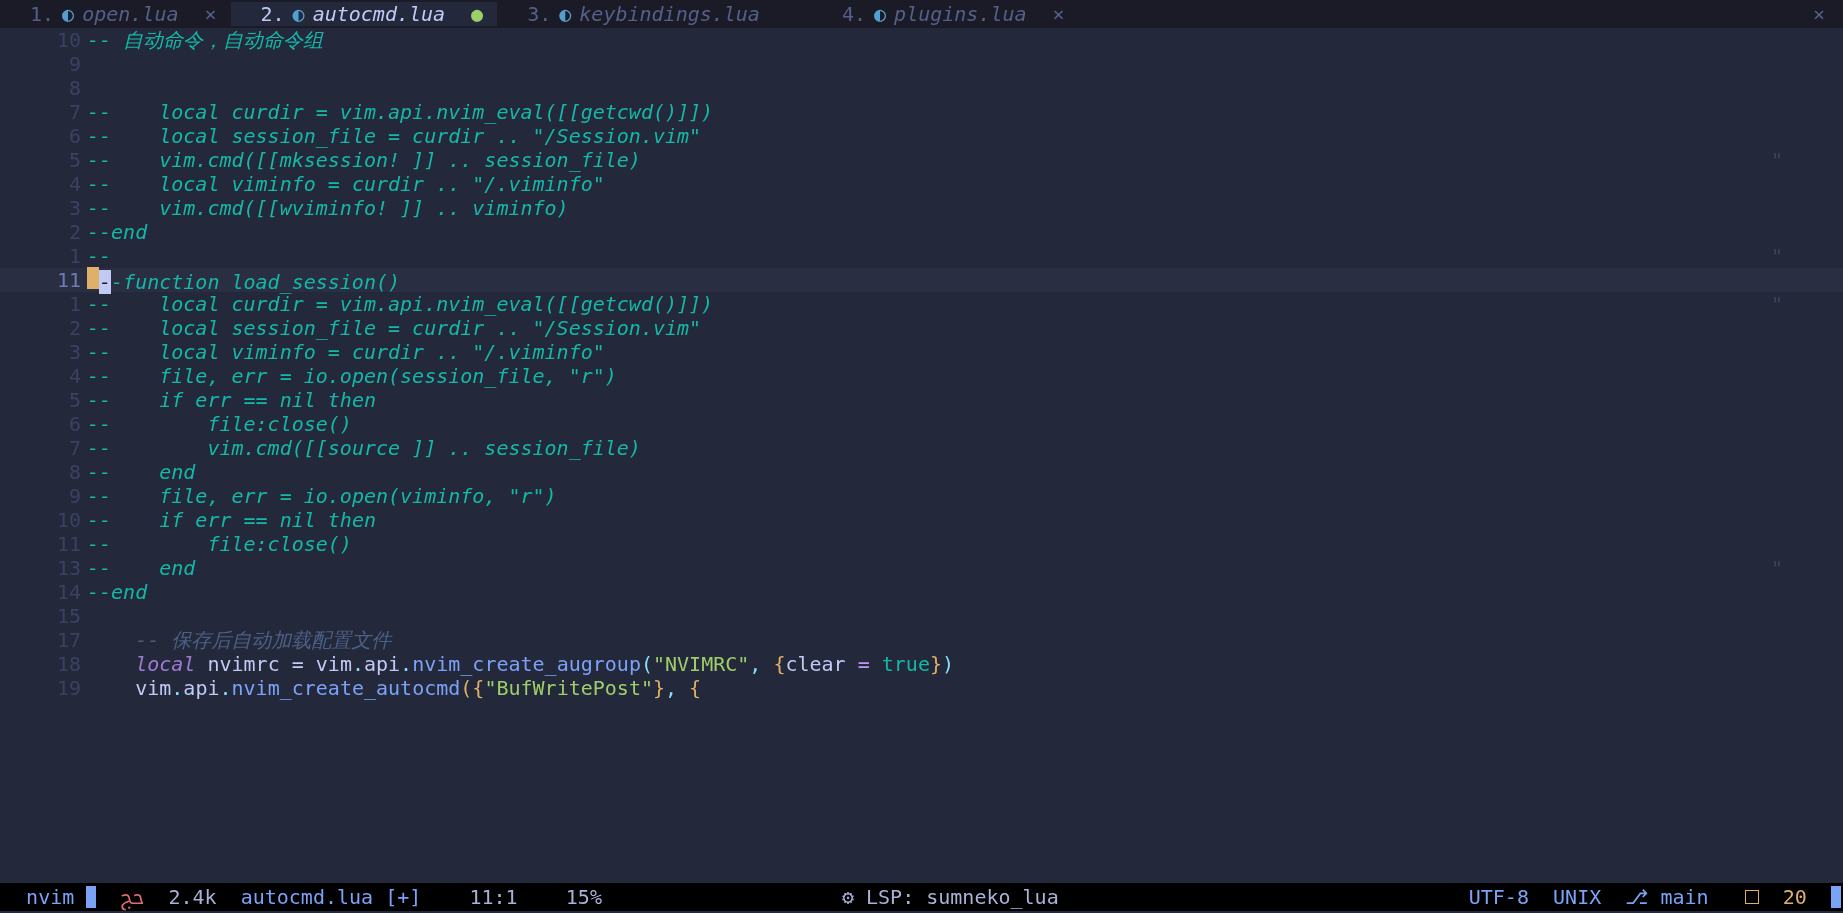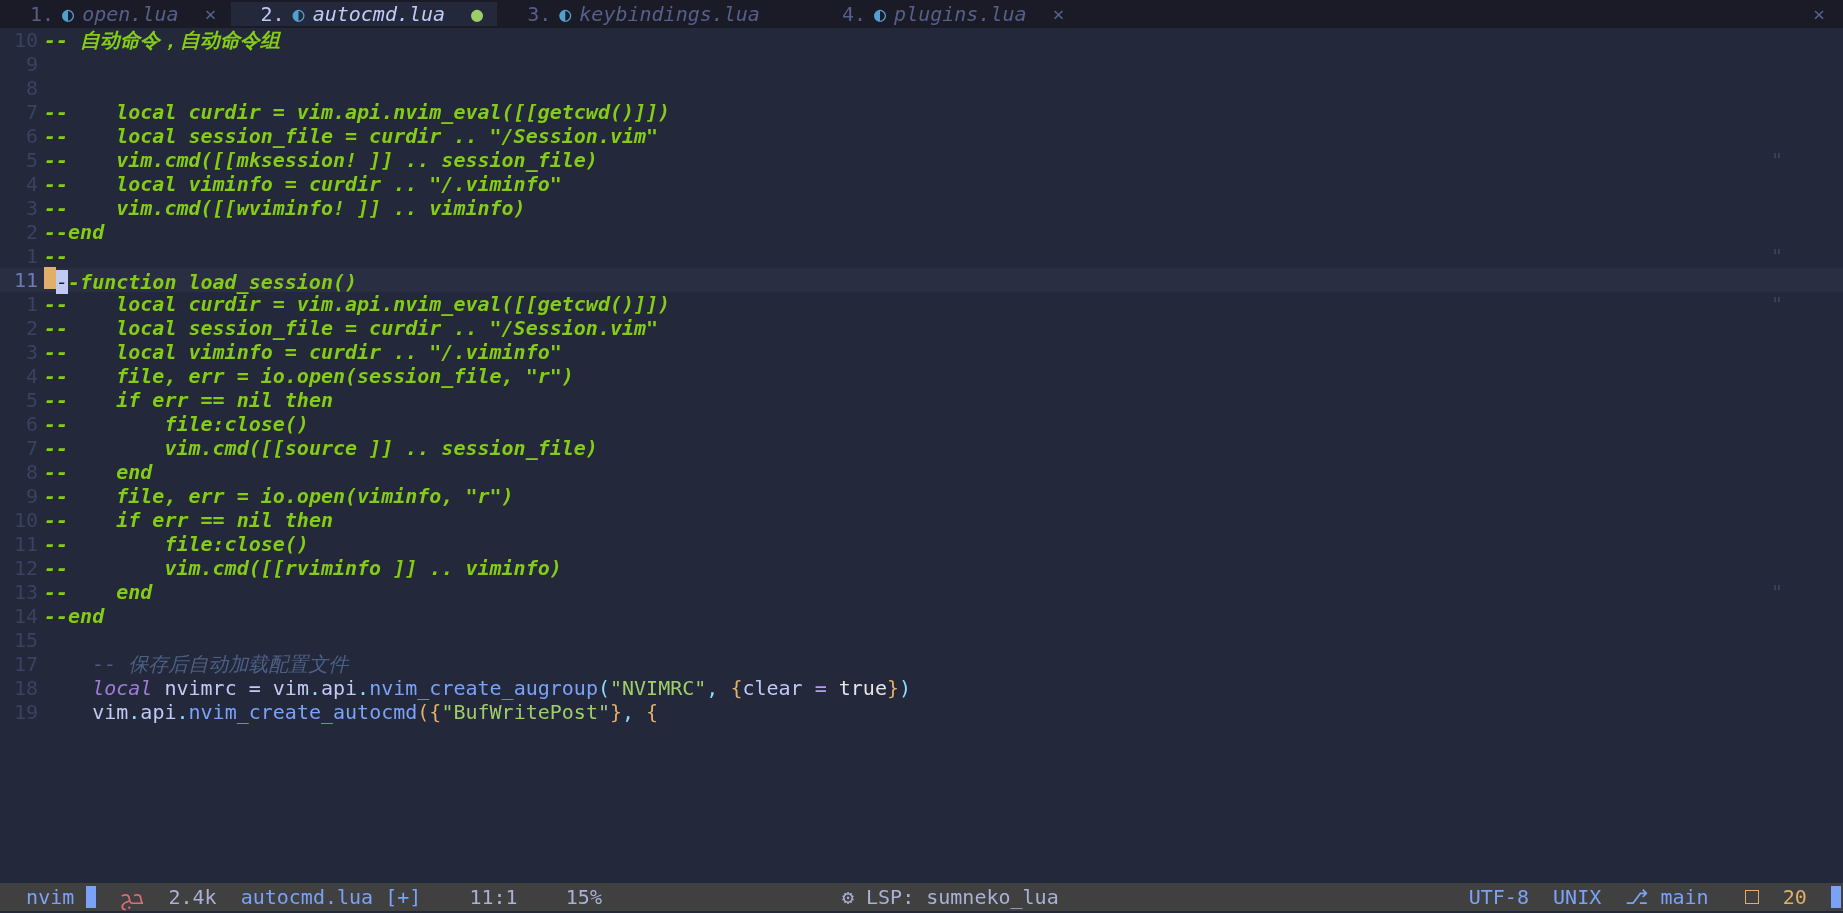--- a/index.html
+++ b/index.html
@@ -53,57 +53,58 @@
     align-items: center;
     white-space: pre;
   }
   .gutter {
     width: 44px;
     text-align: right;
     color: #3b4261;
     padding-right: 6px;
     flex-shrink: 0;
     font-style: normal;
+    margin-left: 43px;
   }
   .line.current { background: #292e42; }
   .line.current .gutter { color: #6f7bb6; }
   .cursor {
     background: #c0caf5;
     color: #1a1b26;
     font-style: italic;
   }
   .cursor-hl {
     background: #e0af68;
     color: #1a1b26;
     display: inline-block;
     width: 12px;
     height: 22px;
   }
-  .code { font-style: italic; color: #84cc16; font-weight: bold; }
+  .code { font-style: italic; color: #14b8a6; }
   .virttext {
     margin-left: auto;
     padding-right: 60px;
     color: #3b4261;
     font-style: normal;
   }
   .c-if    { color: #bb9af7; font-style: italic; }
   .c-id    { color: #c0caf5; font-style: normal; }
   .c-punc  { color: #89ddff; font-style: normal; }
   .c-func  { color: #7aa2f7; font-style: normal; }
   .c-str   { color: #9ece6a; font-style: normal; }
   .c-brace { color: #e0af68; font-style: normal; }
   .c-key2  { color: #bb9af7; font-style: normal; }
-  .c-const { color: #e5e5e5; font-style: normal; margin-top: 16px; }
+  .c-const { color: #14b8a6; font-style: normal; margin-top: 16px; }
   .c-local { color: #9d7cd8; font-style: italic; }
   .c-comment { color: #4b6085; font-style: italic; }
   .statusline {
     display: flex;
     align-items: center;
     height: 28px;
-    background: #404040;
+    background: #000000;
     color: #a9b1d6;
     font-style: normal;
     white-space: pre;
     padding: 0 2px;
   }
   .mode-n { color: #7aa2f7; }
   .gitdirty { color: #e06c75; }
   .branch-icon { color: #7aa2f7; }
   .warn { color: #e0af68; text-align: right; }
   .warn-ico { border: 1px solid #e0af68; width: 14px; height: 14px; display:inline-block; vertical-align: middle; }
@@ -146,21 +147,20 @@
     <div class="line"><span class="gutter">2</span><span class="code">--    local session_file = curdir .. "/Session.vim"</span></div>
     <div class="line"><span class="gutter">3</span><span class="code">--    local viminfo = curdir .. "/.viminfo"</span></div>
     <div class="line"><span class="gutter">4</span><span class="code">--    file, err = io.open(session_file, "r")</span></div>
     <div class="line"><span class="gutter">5</span><span class="code">--    if err == nil then</span></div>
     <div class="line"><span class="gutter">6</span><span class="code">--        file:close()</span></div>
     <div class="line"><span class="gutter">7</span><span class="code">--        vim.cmd([[source ]] .. session_file)</span></div>
     <div class="line"><span class="gutter">8</span><span class="code">--    end</span></div>
     <div class="line"><span class="gutter">9</span><span class="code">--    file, err = io.open(viminfo, "r")</span></div>
     <div class="line"><span class="gutter">10</span><span class="code">--    if err == nil then</span></div>
     <div class="line"><span class="gutter">11</span><span class="code">--        file:close()</span></div>
-    <div class="line"><span class="gutter">12</span><span class="code">--        vim.cmd([[rviminfo ]] .. viminfo)</span></div>
     <div class="line"><span class="gutter">13</span><span class="code">--    end</span><span class="virttext">"</span></div>
     <div class="line"><span class="gutter">14</span><span class="code">--end</span></div>
     <div class="line"><span class="gutter">15</span><span class="code"></span></div>
     <div class="line"><span class="gutter">17</span><span class="c-comment">    -- 保存后自动加载配置文件</span></div>
     <div class="line"><span class="gutter">18</span><span><span>    </span><span class="c-local">local </span><span class="c-id">nvimrc</span><span class="c-id"> = </span><span class="c-id">vim</span><span class="c-punc">.</span><span class="c-id">api</span><span class="c-punc">.</span><span class="c-func">nvim_create_augroup</span><span class="c-punc">(</span><span class="c-str">"NVIMRC"</span><span class="c-punc">, </span><span class="c-brace">{</span><span class="c-id">clear</span><span class="c-key2"> = </span><span class="c-const">true</span><span class="c-brace">}</span><span class="c-punc">)</span></span></div>
     <div class="line"><span class="gutter">19</span><span><span>    </span><span class="c-id">vim</span><span class="c-punc">.</span><span class="c-id">api</span><span class="c-punc">.</span><span class="c-func">nvim_create_autocmd</span><span class="c-brace">(</span><span class="c-brace">{</span><span class="c-str">"BufWritePost"</span><span class="c-brace">}</span><span class="c-punc">, </span><span class="c-brace">{</span></span></div>
   </div>
 
 <div class="statusline">
   <span>  </span>

